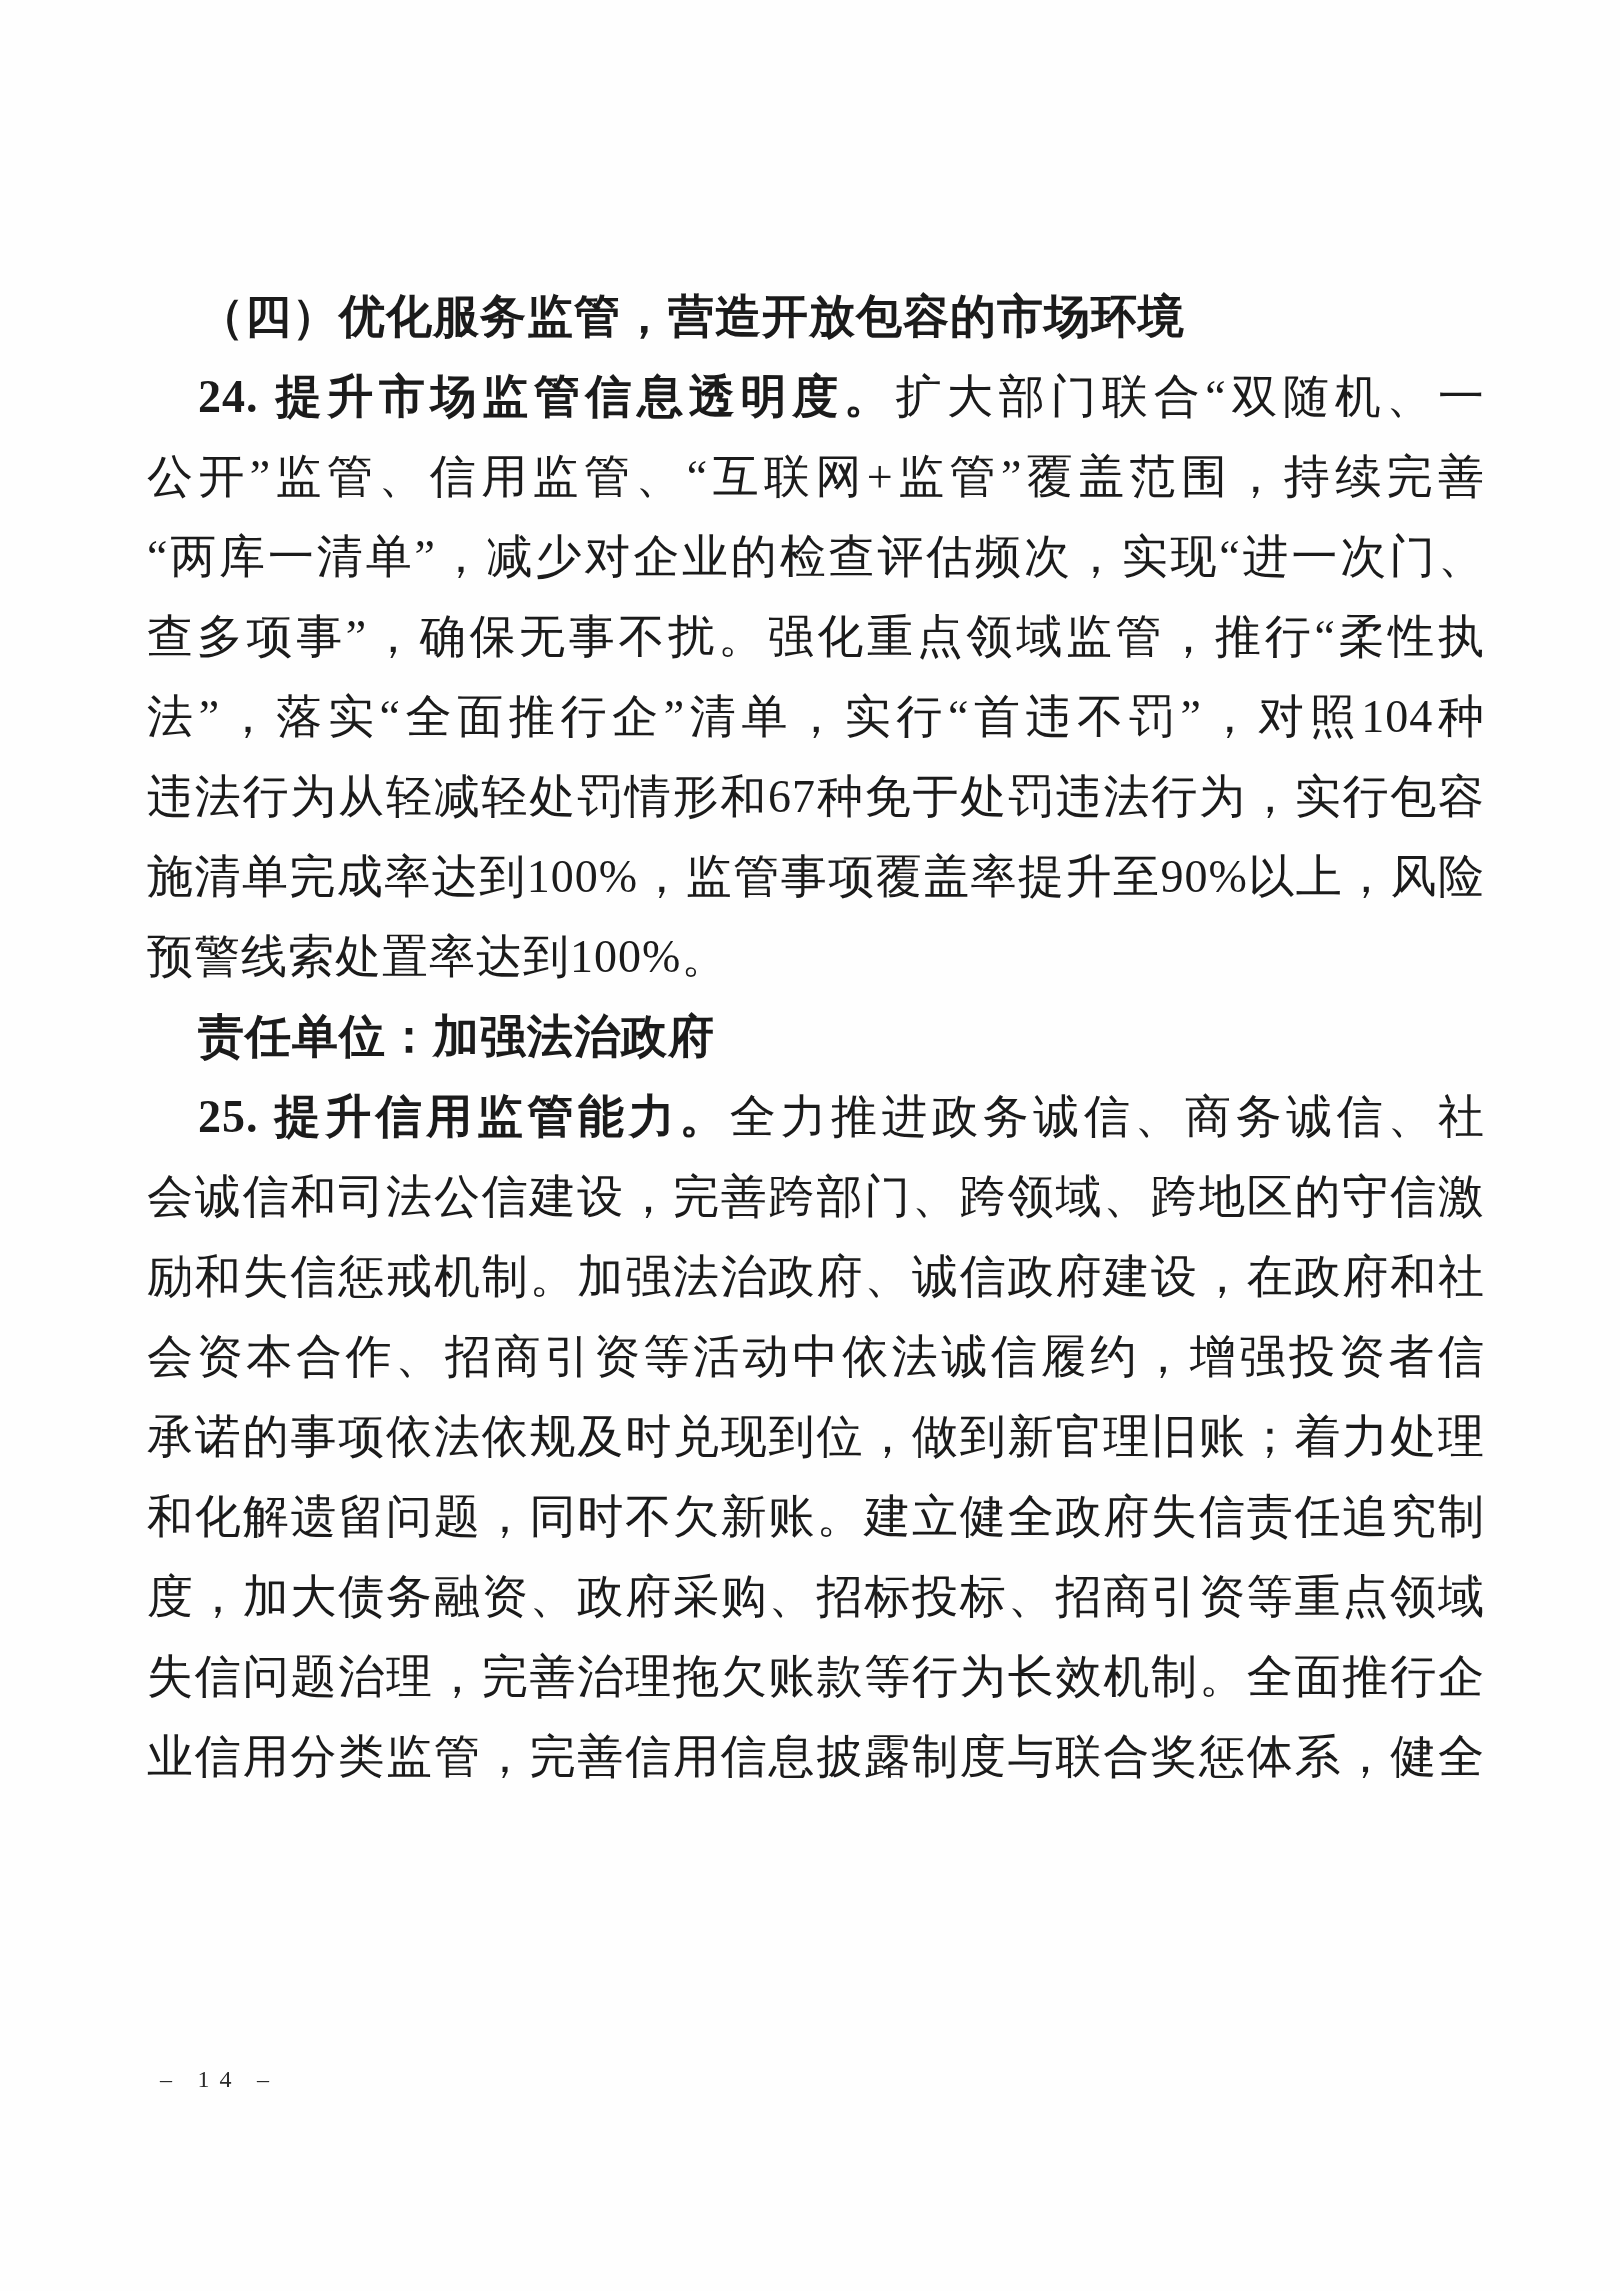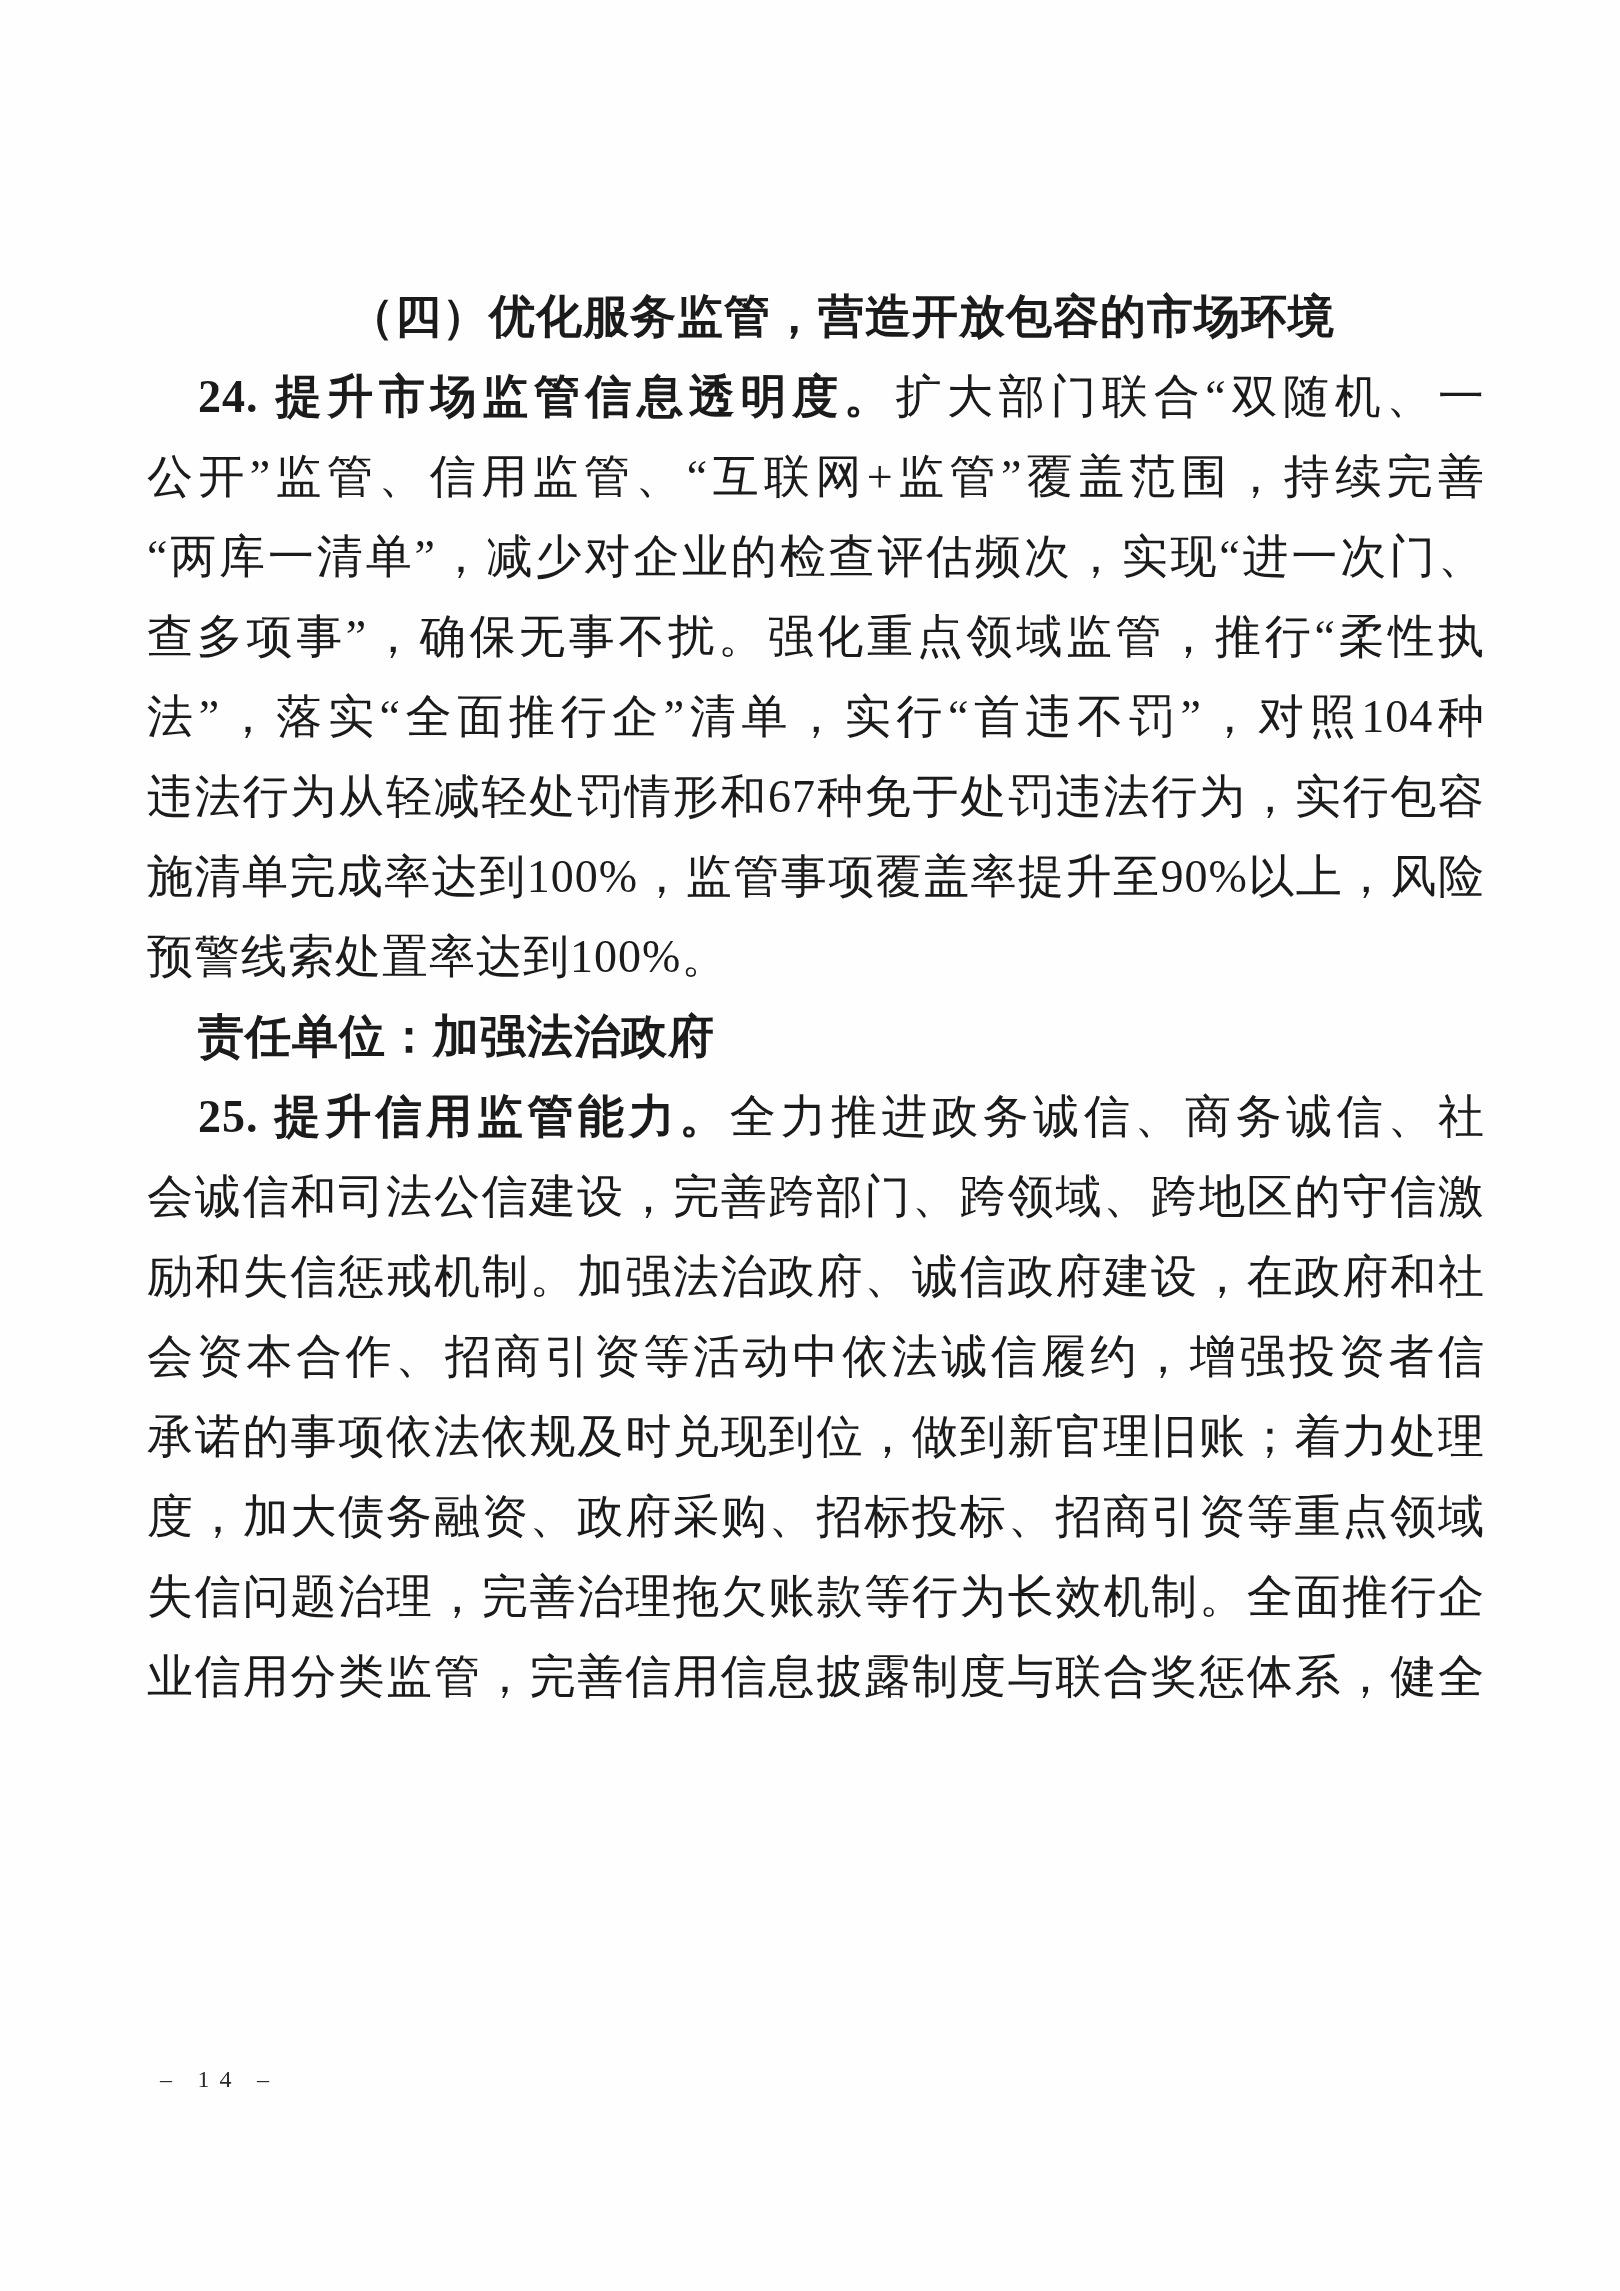--- a/index.html
+++ b/index.html
@@ -42,21 +42,20 @@
   }
   
   .start {
     text-indent: 51px;
   }
   .bold {
     font-weight: bold;
   }
   .heading {
     font-weight: bold;
-    text-align: center;
   }
   .pageno {
     position: absolute;
     left: 160px;
     top: 2066px;
     font-size: 24px;
     letter-spacing: 9.8px;
     color: #2a2a2a;
   }
 </style>
@@ -83,20 +82,21 @@
     <div class="line bold start">责任单位：加强法治政府</div>
 
     <div class="line fill start">
       <span class="bold">25. 提升信用监管能力。</span><span>全力推进政务诚信、商务诚信、社</span>
     </div>
 
     <div class="line fill">会诚信和司法公信建设，完善跨部门、跨领域、跨地区的守信激</div>
     <div class="line fill">励和失信惩戒机制。加强法治政府、诚信政府建设，在政府和社</div>
     <div class="line fill">会资本合作、招商引资等活动中依法诚信履约，增强投资者信心；</div>
     <div class="line fill">承诺的事项依法依规及时兑现到位，做到新官理旧账；着力处理</div>
+    <div class="line fill">和化解遗留问题，同时不欠新账。建立健全政府失信责任追究制</div>
     <div class="line fill">度，加大债务融资、政府采购、招标投标、招商引资等重点领域</div>
     <div class="line fill">失信问题治理，完善治理拖欠账款等行为长效机制。全面推行企</div>
     <div class="line fill">业信用分类监管，完善信用信息披露制度与联合奖惩体系，健全</div>
 
   </div>
 
   <div class="pageno">– 14 –</div>
 </div>
 
 

